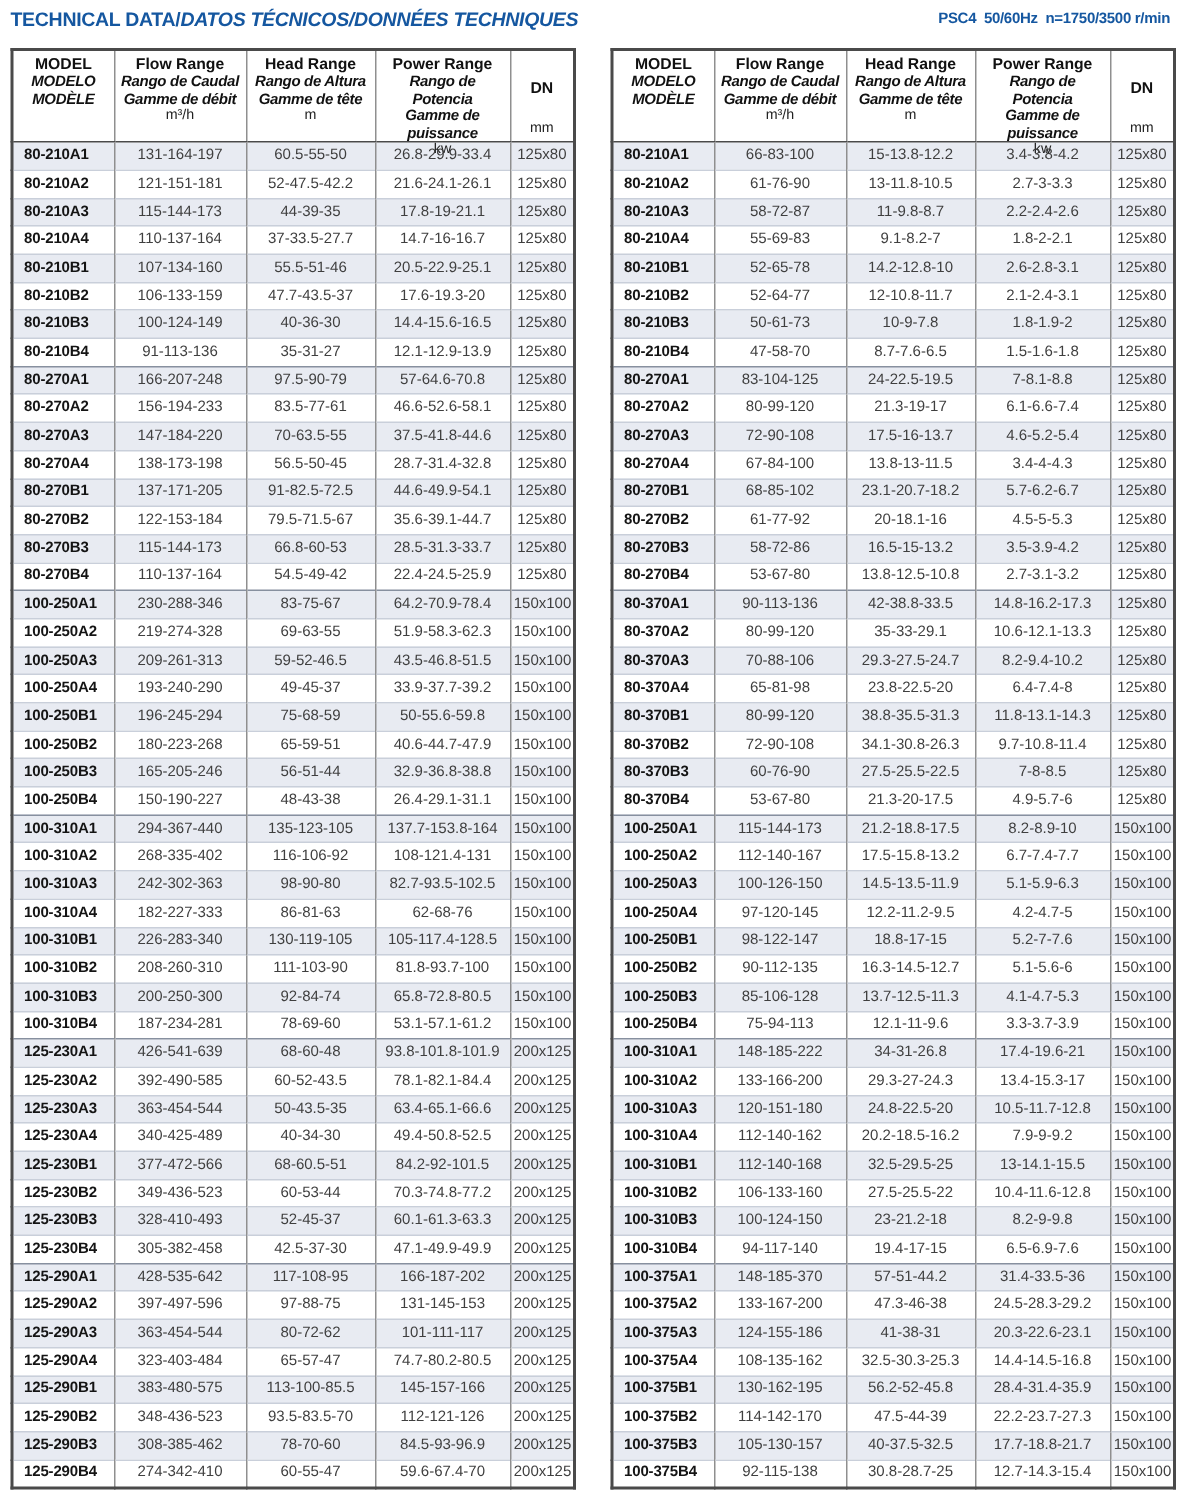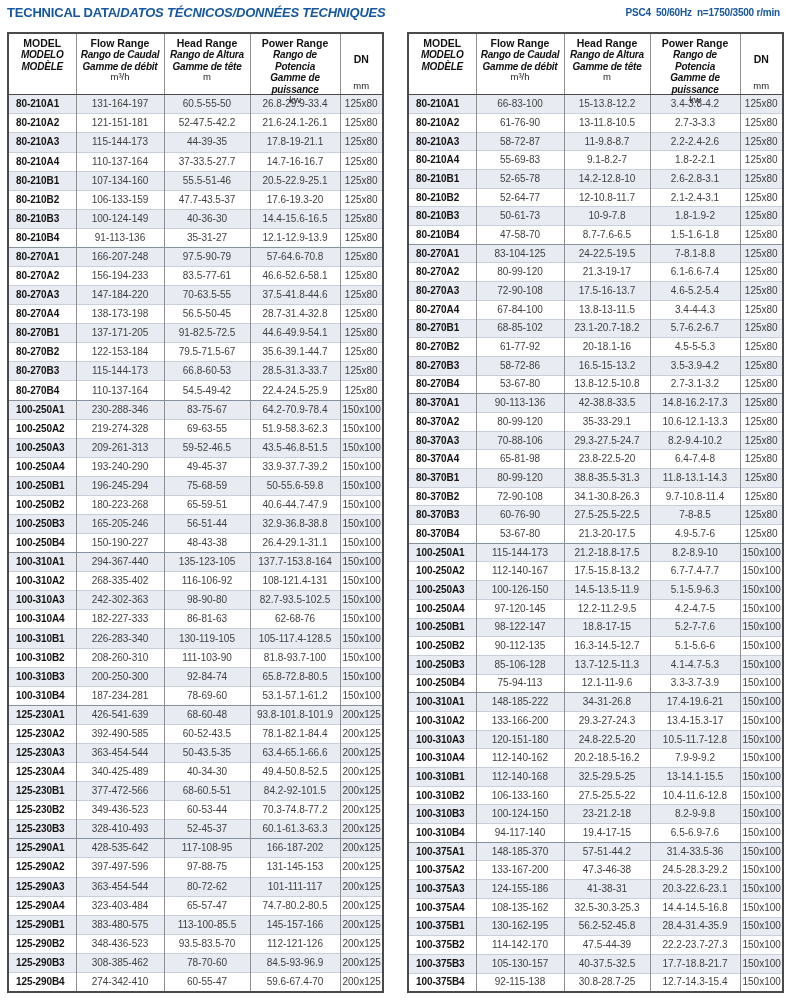--- a/index.html
+++ b/index.html
@@ -389,20 +389,27 @@
           <td>70.3-74.8-77.2</td>
           <td>200x125</td>
         </tr>
         <tr class="shaded">
           <td class="model">125-230B3</td>
           <td>328-410-493</td>
           <td>52-45-37</td>
           <td>60.1-61.3-63.3</td>
           <td>200x125</td>
         </tr>
+        <tr>
+          <td class="model">125-230B4</td>
+          <td>305-382-458</td>
+          <td>42.5-37-30</td>
+          <td>47.1-49.9-49.9</td>
+          <td>200x125</td>
+        </tr>
         <tr class="shaded group-start">
           <td class="model">125-290A1</td>
           <td>428-535-642</td>
           <td>117-108-95</td>
           <td>166-187-202</td>
           <td>200x125</td>
         </tr>
         <tr>
           <td class="model">125-290A2</td>
           <td>397-497-596</td>

